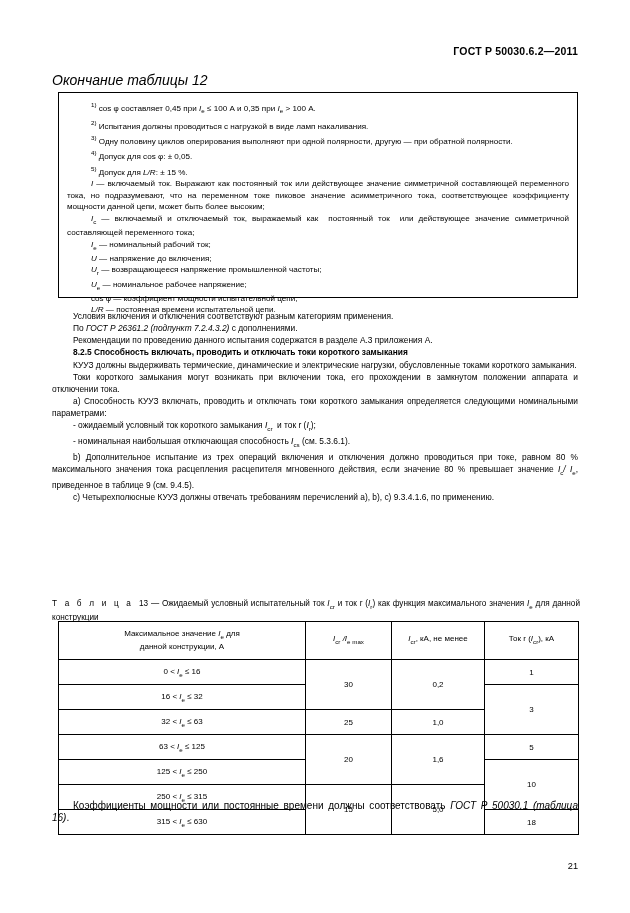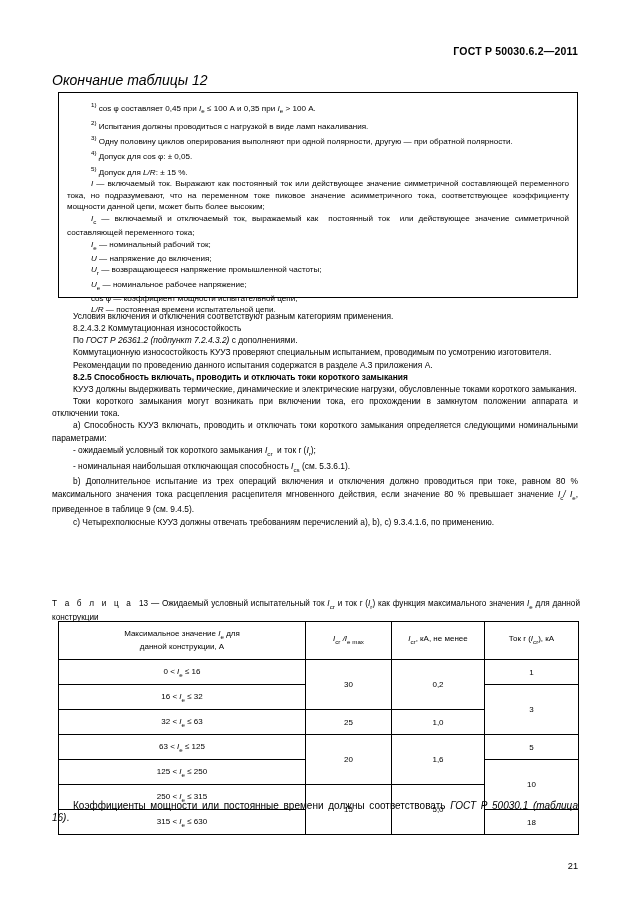--- a/index.html
+++ b/index.html
@@ -196,23 +196,21 @@
     <p class="note-line">
       cos φ — коэффициент мощности испытательной цепи;
     </p>
     <p class="note-line">
       <span class="ital">L/R</span> — постоянная времени испытательной цепи.
     </p>
   </div>
 
   <div class="body-block">
     <p class="para">Условия включения и отключения соответствуют разным категориям применения.</p>
-    <p class="para">8.2.4.3.2 Коммутационная износостойкость</p>
     <p class="para"><span>По </span><span class="ital">ГОСТ Р 26361.2 (подпункт 7.2.4.3.2)</span><span> с дополнениями.</span></p>
-    <p class="para">Коммутационную износостойкость КУУЗ проверяют специальным испытанием, проводимым по усмотрению изготовителя.</p>
     <p class="para">Рекомендации по проведению данного испытания содержатся в разделе А.3 приложения А.</p>
     <p class="para bold">8.2.5 Способность включать, проводить и отключать токи короткого замыкания</p>
     <p class="para">КУУЗ должны выдерживать термические, динамические и электрические нагрузки, обусловленные токами короткого замыкания.</p>
     <p class="para">Токи короткого замыкания могут возникать при включении тока, его прохождении в замкнутом положении аппарата и отключении тока.</p>
     <p class="para">а) Способность КУУЗ включать, проводить и отключать токи короткого замыкания определяется следующими номинальными параметрами:</p>
     <p class="para">- ожидаемый условный ток короткого замыкания <span class="ital">I</span><span class="sub">cr</span>&nbsp; и ток r (<span class="ital">I</span><span class="sub">r</span>);</p>
     <p class="para">- номинальная наибольшая отключающая способность <span class="ital">I</span><span class="sub">cs</span> (см. 5.3.6.1).</p>
     <p class="para">b) Дополнительное испытание из трех операций включения и отключения должно проводиться при токе, равном 80 % максимального значения тока расцепления расцепителя мгновенного действия, если значение 80 % превышает значение <span class="ital">I</span><span class="sub">c</span><span class="ital">/ I</span><span class="sub">e</span>, приведенное в таблице 9 (см. 9.4.5).</p>
     <p class="para">с) Четырехполюсные КУУЗ должны отвечать требованиям перечислений a), b), c) 9.3.4.1.6, по применению.</p>
   </div>

